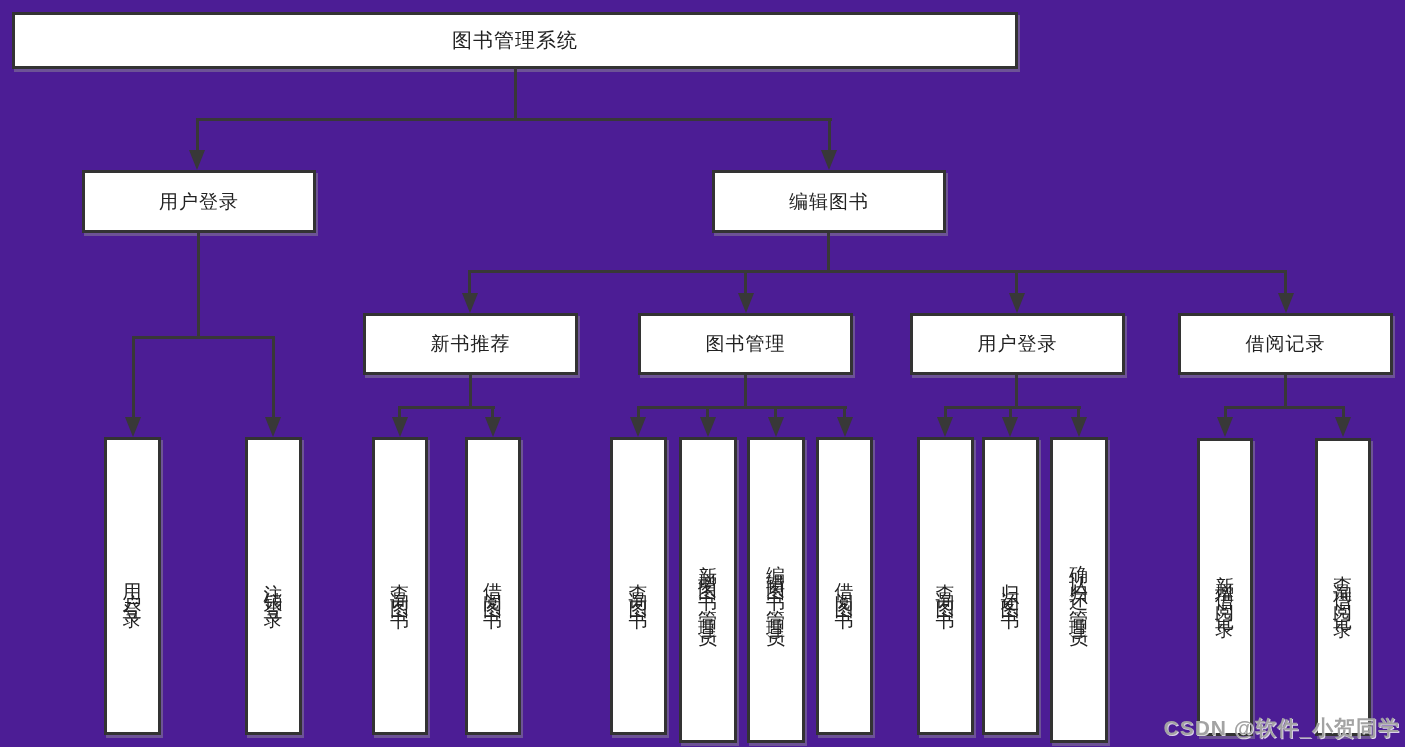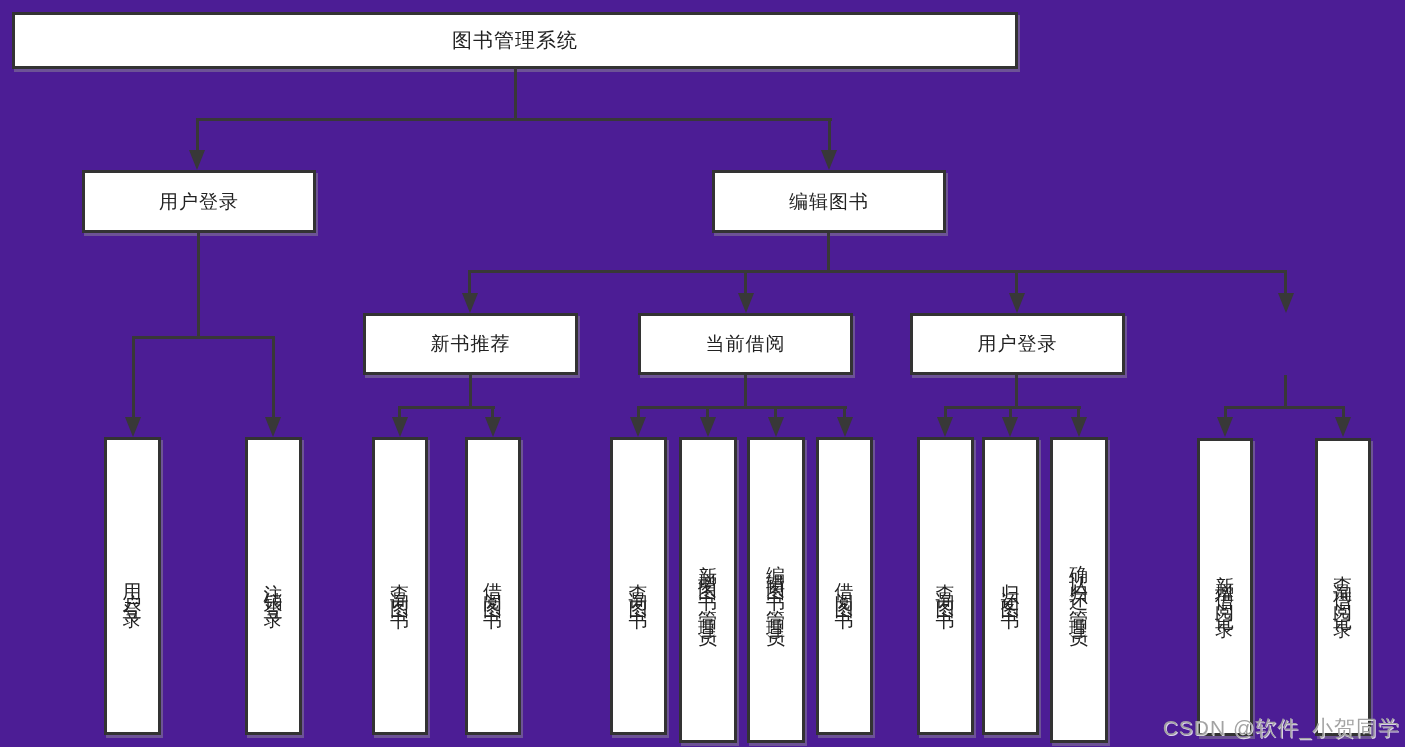--- a/index.html
+++ b/index.html
@@ -52,20 +52,21 @@
   .watermark {
     position: absolute;
     right: 5px;
     bottom: 5px;
     font-size: 21px;
     color: #a3a3a3;
     letter-spacing: 1px;
     white-space: nowrap;
     z-index: 5;
     text-shadow: 1px 1px 0 rgba(255,255,255,0.8);
+    font-weight: bold;
   }
 </style>
 </head>
 <body>
 
 <div class="canvas">
 
   <div class="box" style="left:12px;top:12px;width:1006px;height:57px">
     <span class="hlabel root-label">图书管理系统</span>
   </div>
@@ -106,24 +107,27 @@
   <div class="arrow-down" style="left:738px;top:293px"></div>
   <div class="vline" style="left:1015px;top:270px;height:27px"></div>
   <div class="arrow-down" style="left:1009px;top:293px"></div>
   <div class="vline" style="left:1284px;top:270px;height:27px"></div>
   <div class="arrow-down" style="left:1278px;top:293px"></div>
 
   <div class="box" style="left:363px;top:313px;width:215px;height:62px">
     <span class="hlabel">新书推荐</span>
   </div>
   <div class="box" style="left:638px;top:313px;width:215px;height:62px">
-    <span class="hlabel">当前借阅</span>
+    <span class="hlabel">图书管理</span>
   </div>
   <div class="box" style="left:910px;top:313px;width:215px;height:62px">
     <span class="hlabel">用户登录</span>
+  </div>
+  <div class="box" style="left:1178px;top:313px;width:215px;height:62px">
+    <span class="hlabel">借阅记录</span>
   </div>
 
   <div class="vline" style="left:469px;top:375px;height:33px"></div>
   <div class="hline" style="left:398px;top:406px;width:97px"></div>
   <div class="vline" style="left:398px;top:406px;height:13px"></div>
   <div class="arrow-down" style="left:392px;top:417px"></div>
   <div class="vline" style="left:491px;top:406px;height:13px"></div>
   <div class="arrow-down" style="left:485px;top:417px"></div>
 
   <div class="box" style="left:372px;top:437px;width:56px;height:298px">

